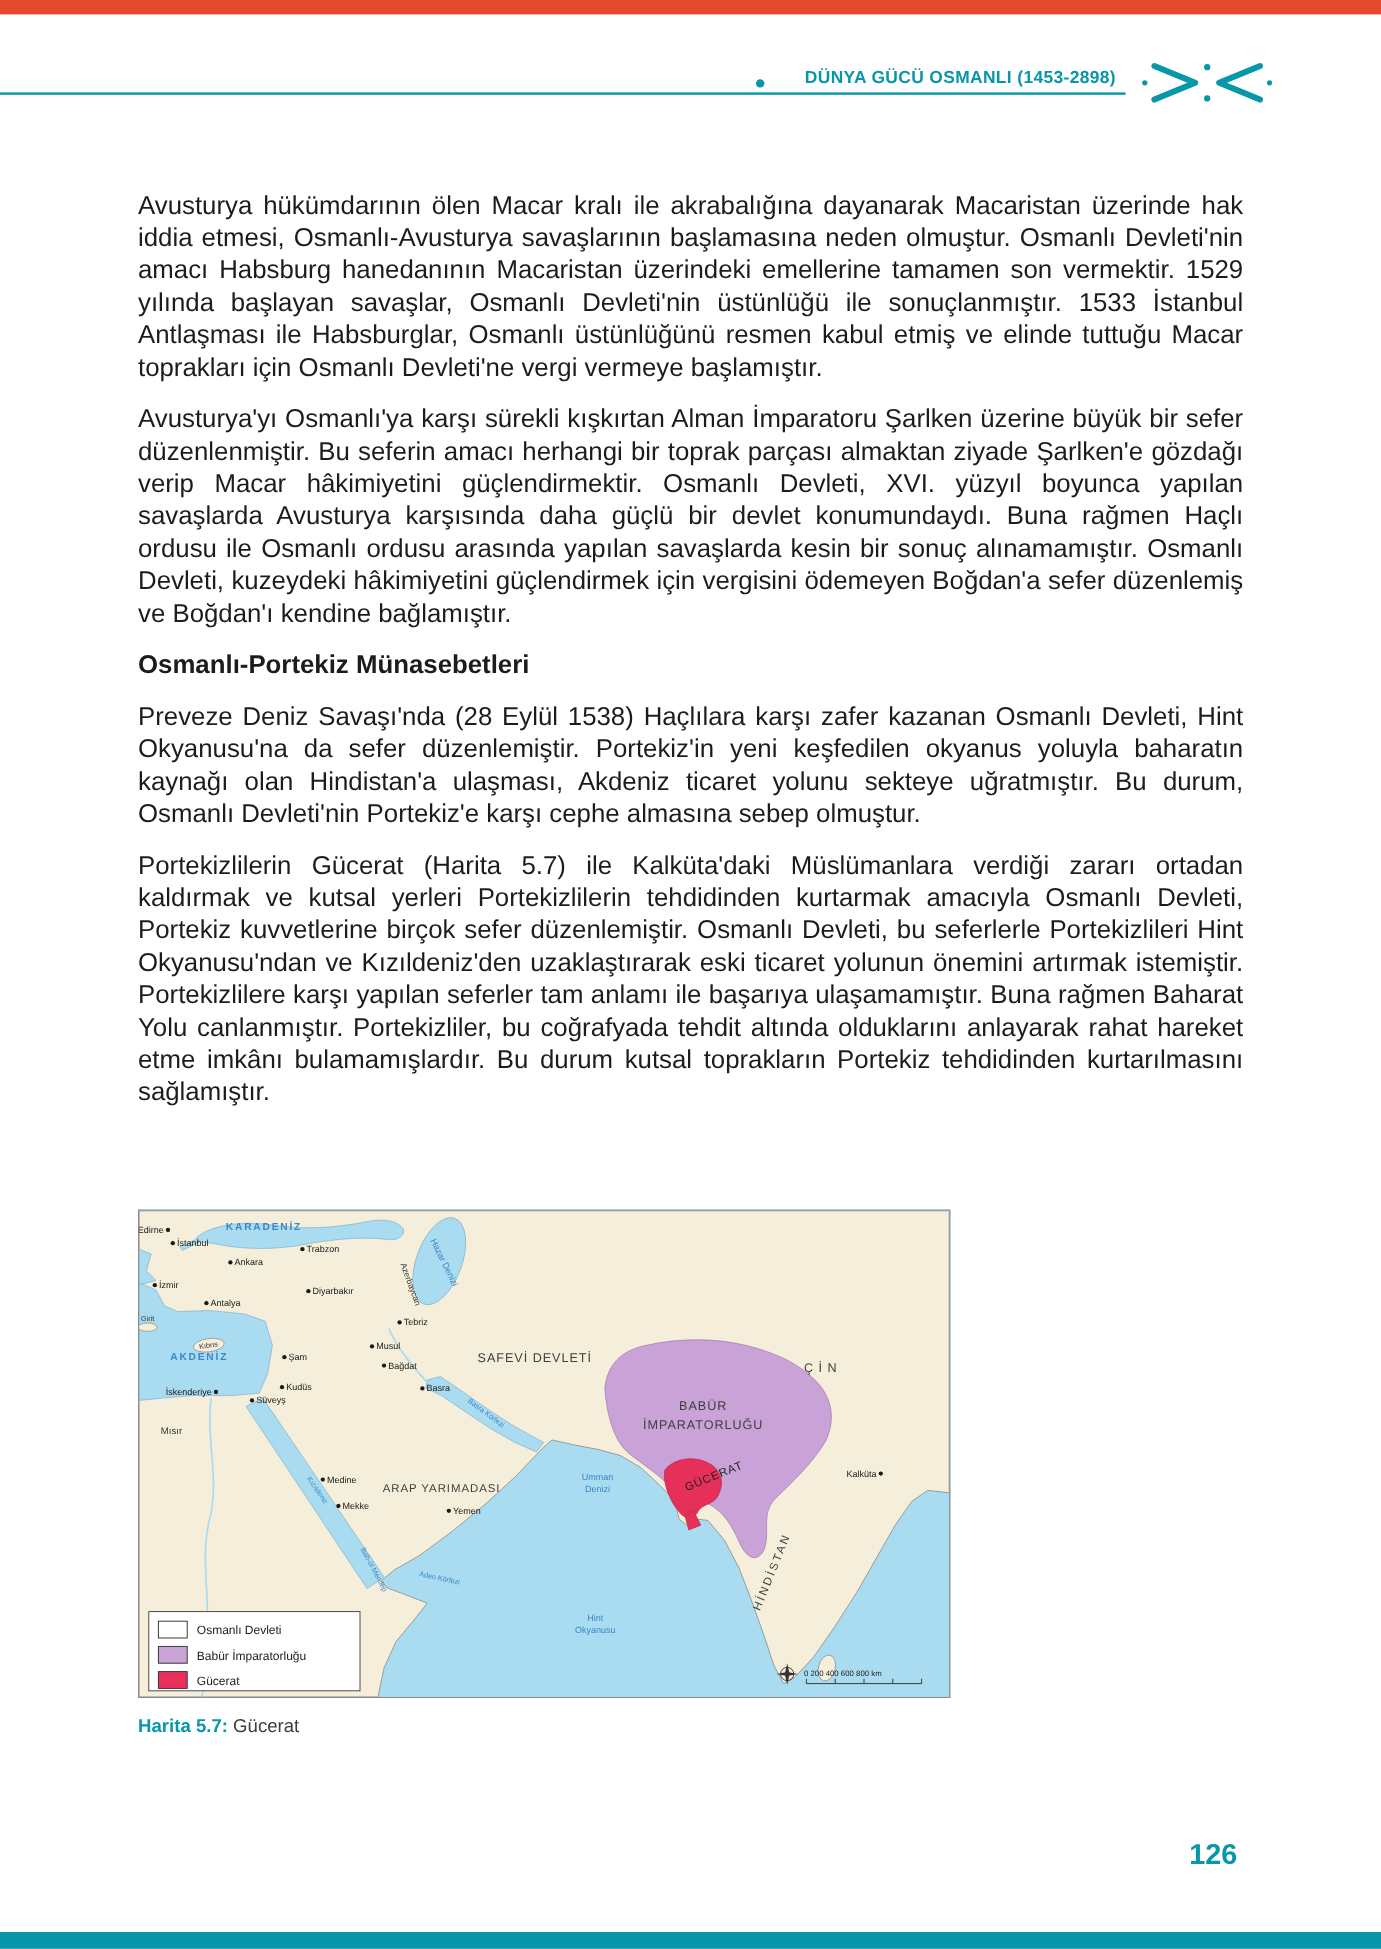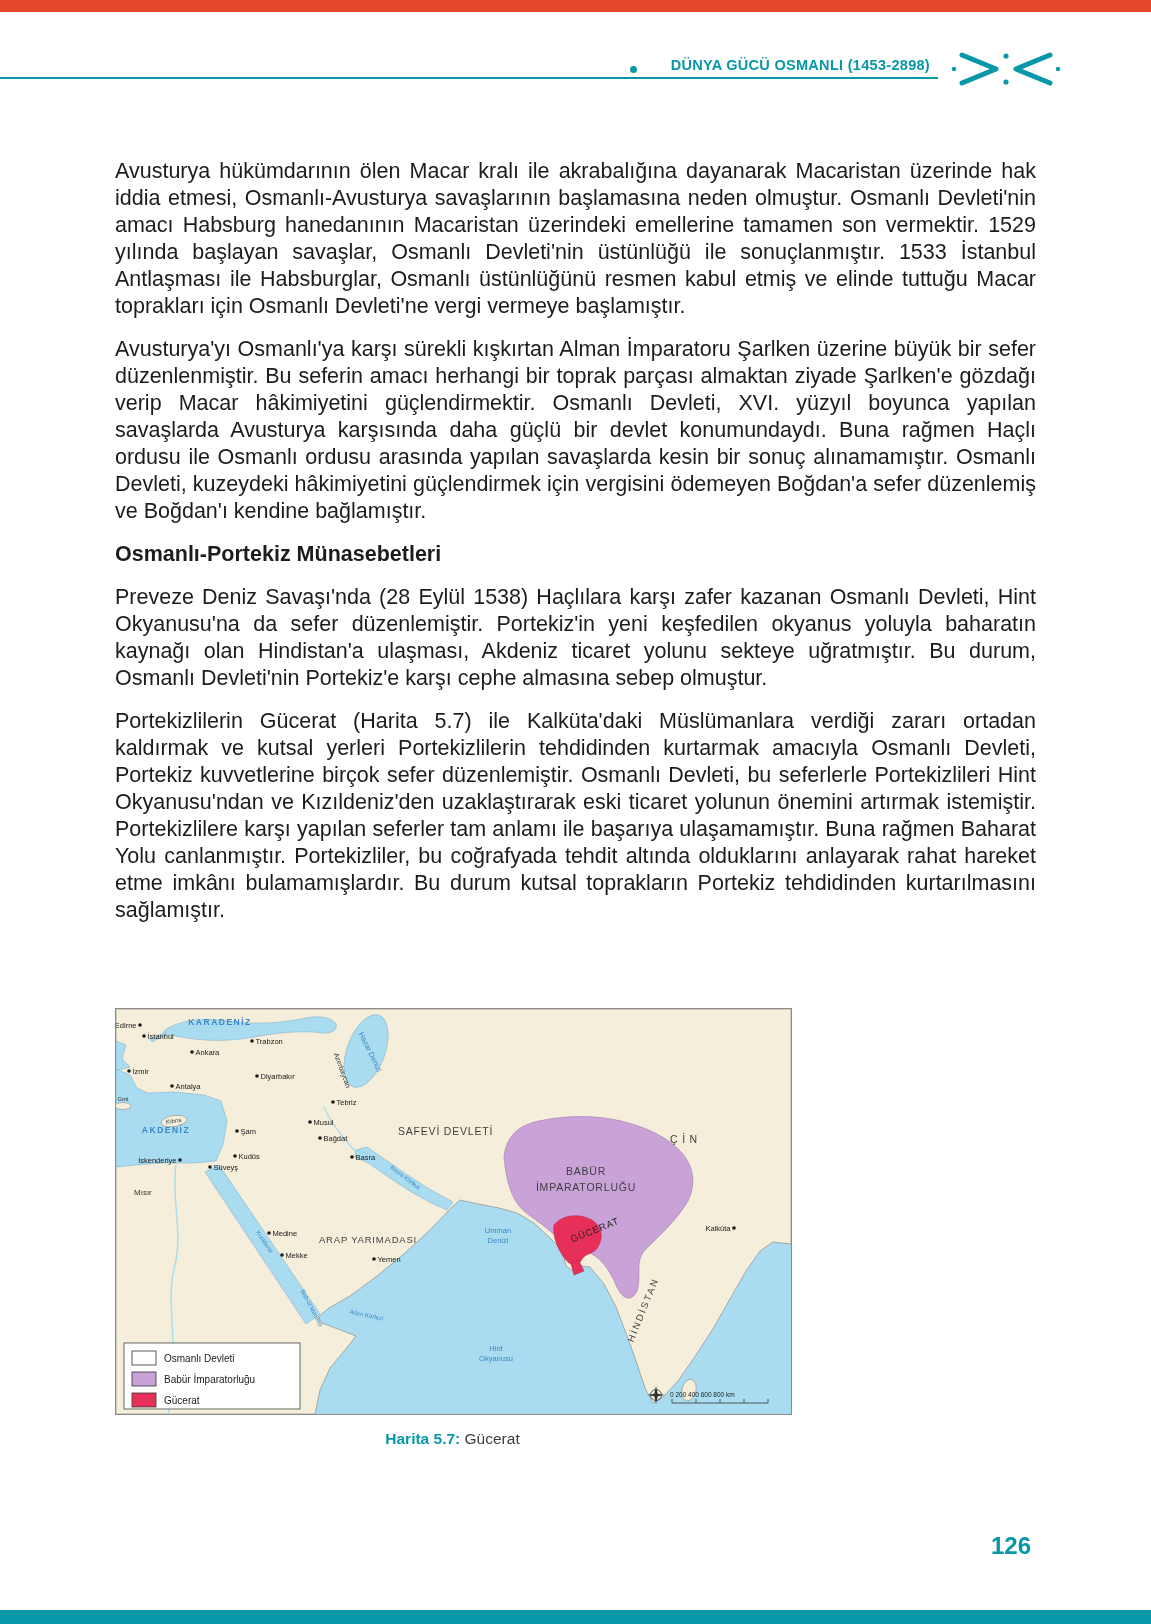--- a/index.html
+++ b/index.html
@@ -47,21 +47,21 @@
   .reg-lbl-sm{fill:#333333;font-size:8px;}
   .isl-lbl{fill:#333333;font-size:6px;}
   .legend-bg{fill:#ffffff;stroke:#444444;stroke-width:.8;}
   .legend-swatch{stroke:#333333;stroke-width:.8;}
   .legend-label{font-size:10px;fill:#222222;}
   .scale-lbl{font-size:6.5px;fill:#222222;}
   .scale-line{stroke:#333333;stroke-width:.8;fill:none;}
   .compass{stroke:#333333;stroke-width:.8;fill:none;}
   .compass-needle{fill:#333333;stroke:none;}
 
-  .map-caption{position:absolute;left:115px;top:1430px;width:675px;text-align:center;font-size:15.5px;}
+  .map-caption{position:absolute;left:115px;top:1430px;width:675px;text-align:left;font-size:15.5px;}
   .map-caption .cap-label{color:var(--teal,#0897a8);font-weight:bold;}
   .map-caption .cap-value{color:#3c3c3c;}
   .page-number{position:absolute;top:1532px;right:120px;font-size:24px;font-weight:bold;color:var(--teal,#0897a8);}
 </style>
 </head>
 <body>
 
 <div class="top-bar"></div>
 
 <div class="header-title">DÜNYA GÜCÜ OSMANLI (1453-2898)</div>

